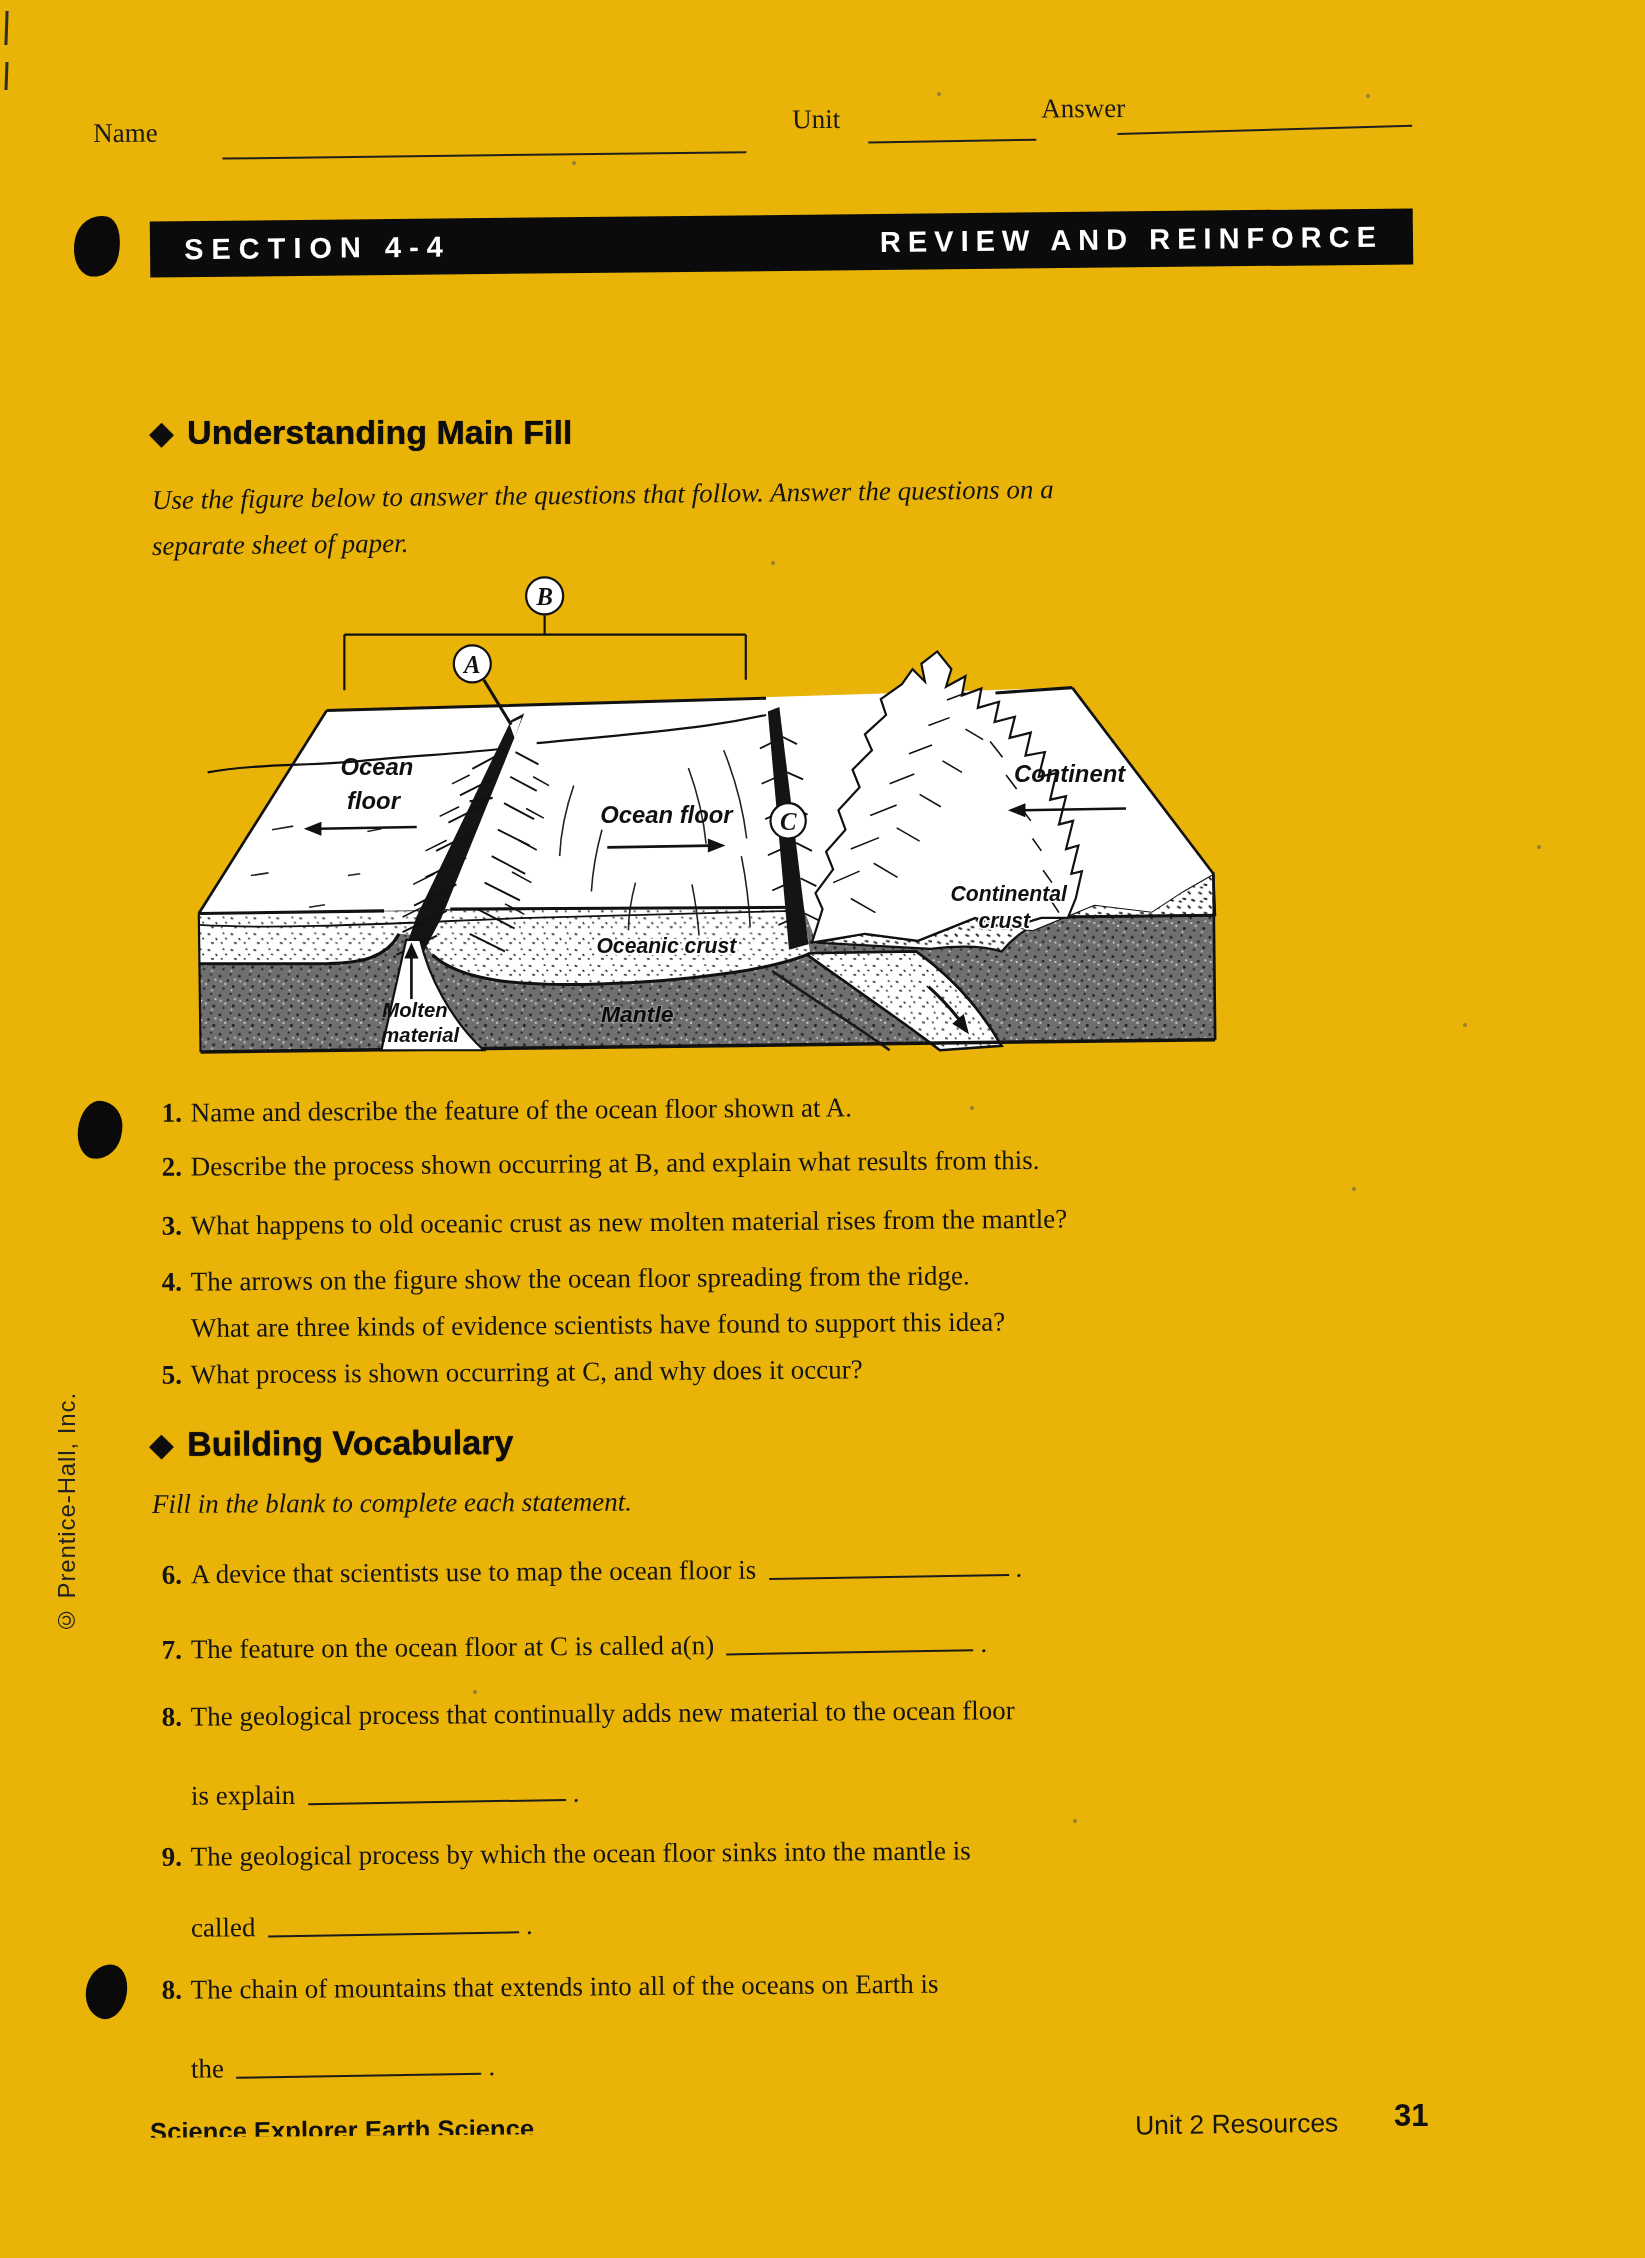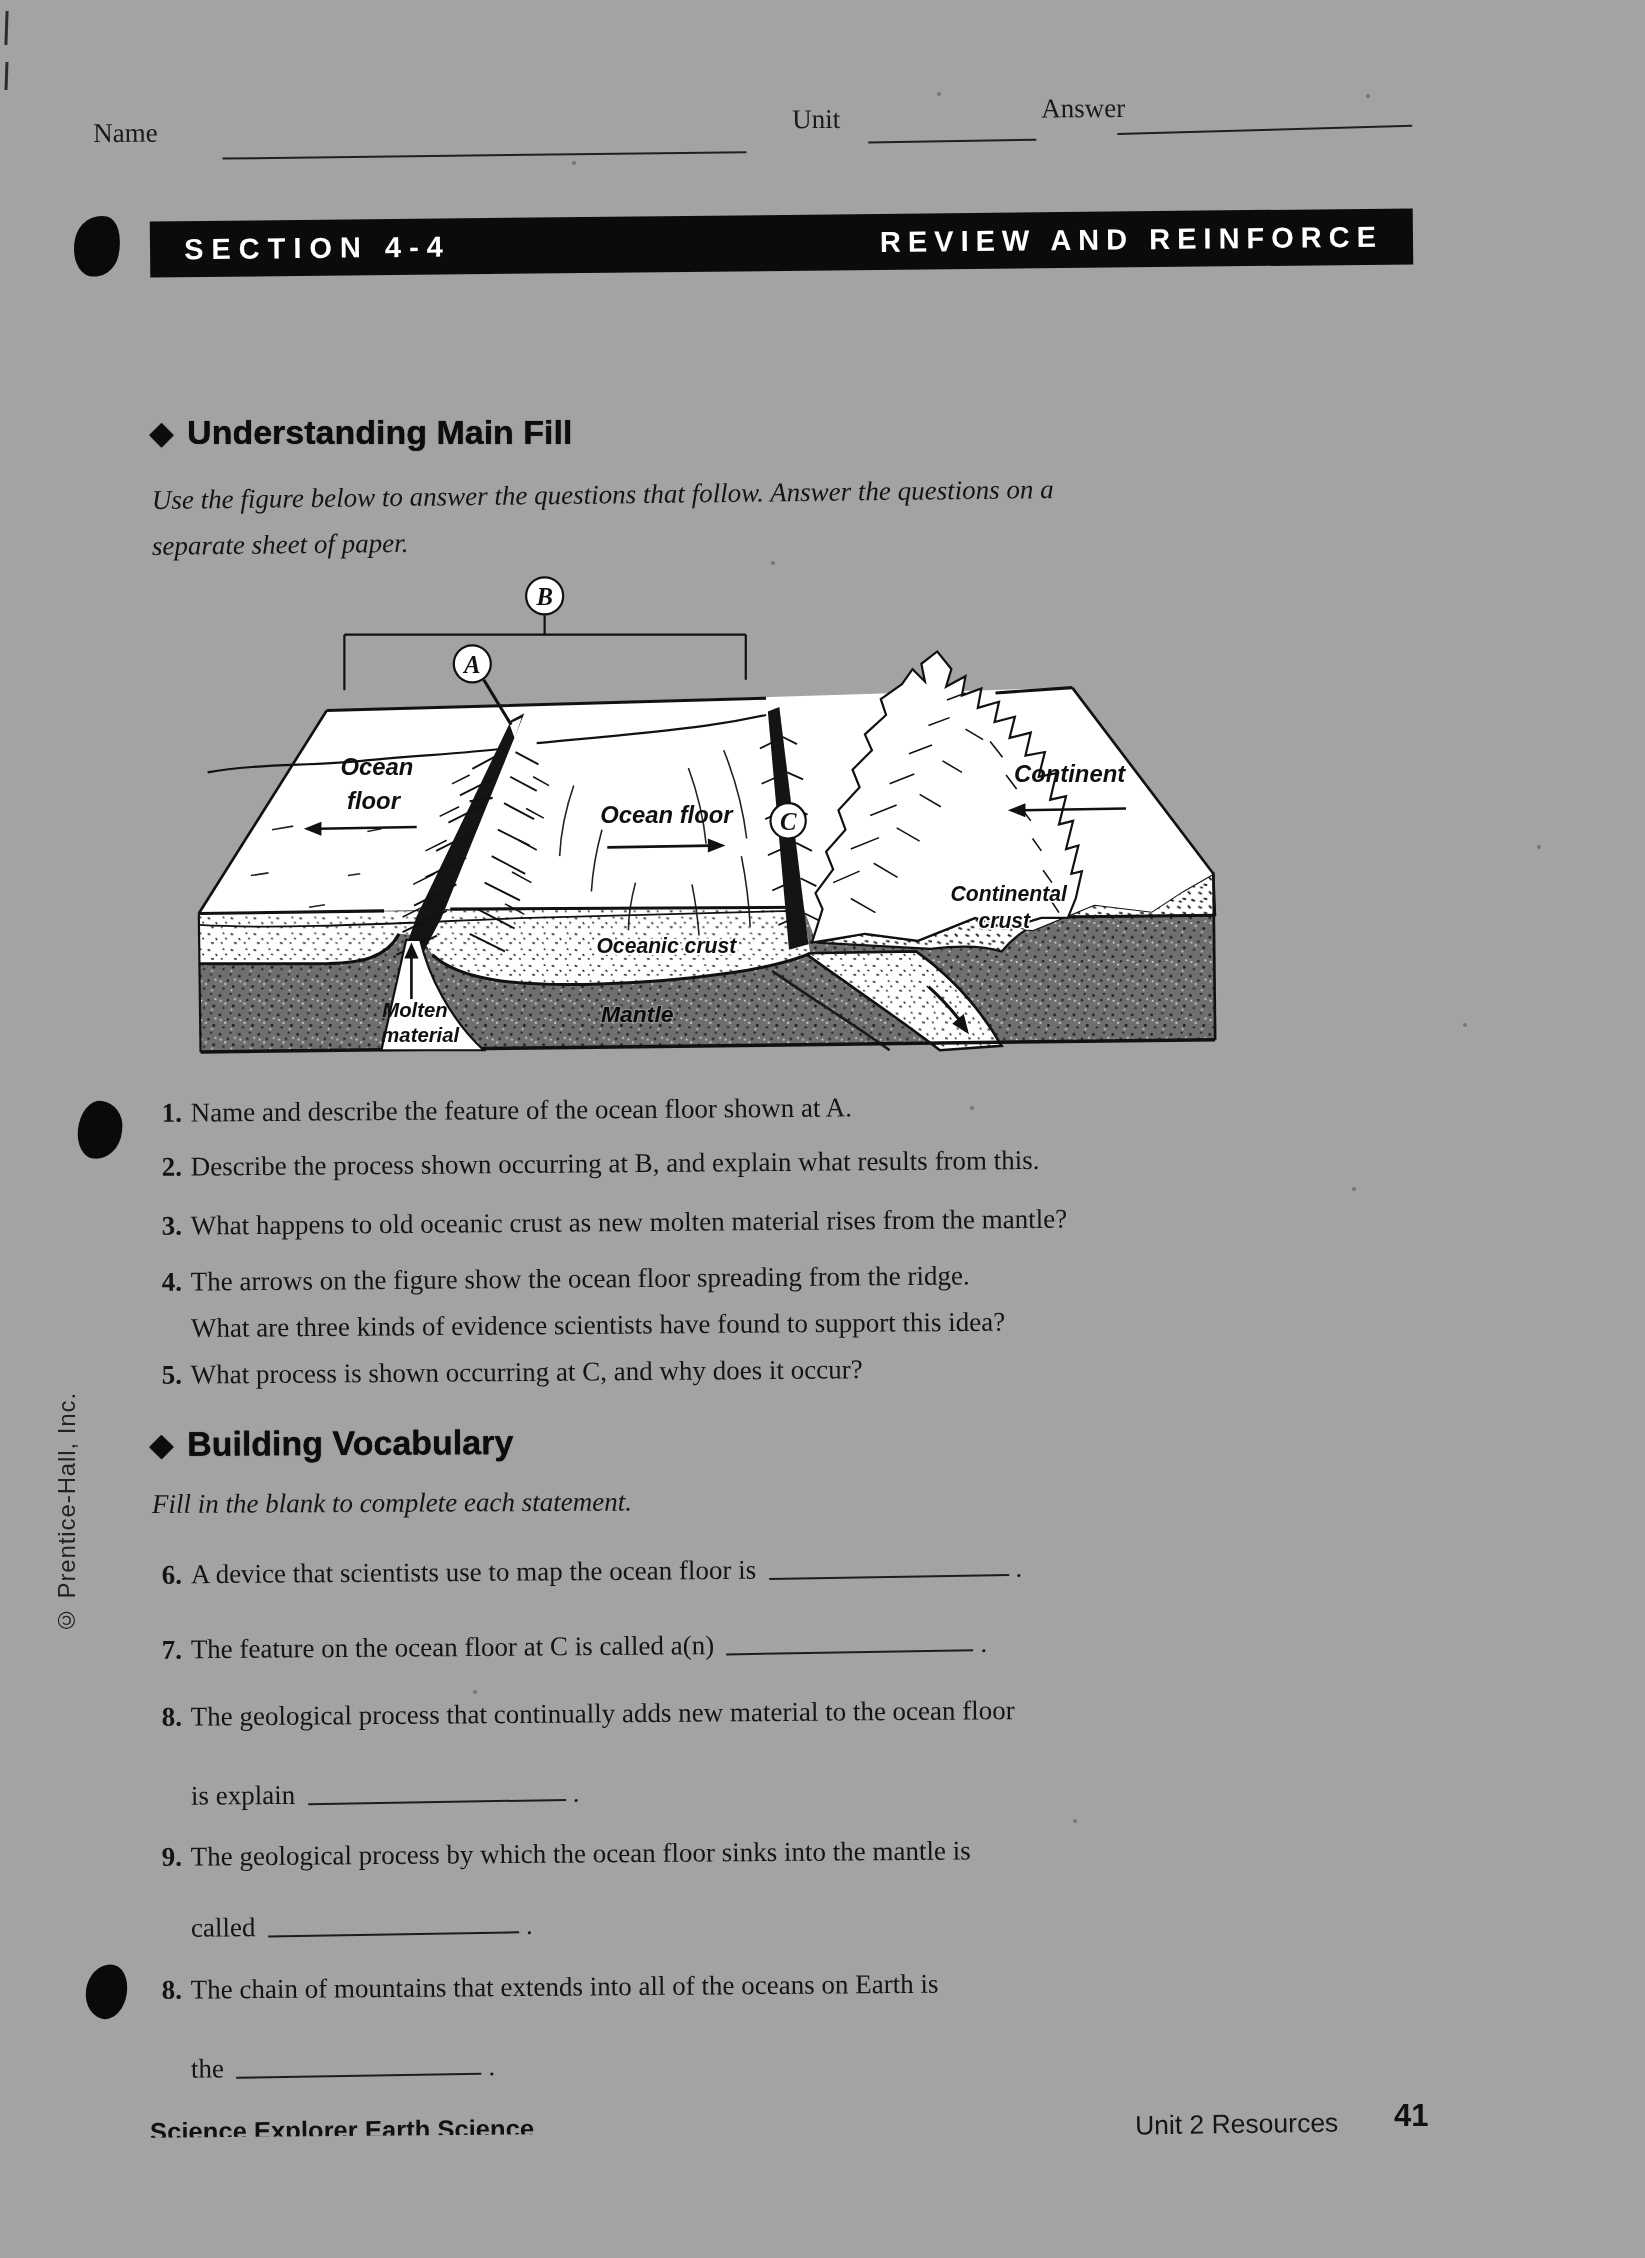--- a/index.html
+++ b/index.html
@@ -1,18 +1,18 @@
 <!DOCTYPE html>
 <html style="font-size:14px"><head>
 <meta charset="utf-8">
 <style>
   html,body{margin:0;padding:0;background:#e8e8e6;}
   body{width:1645px;height:2258px;position:relative;overflow:hidden;
        font-family:"Liberation Serif",serif;color:#141414;}
-  .page{position:absolute;inset:0;background:#a3a3a3;}
+  .page{position:absolute;inset:0;background:#eab308;}
   .abs{position:absolute;}
   
   .hdr-label{font-size:27px;color:#1a1a1a;}
   .rule{border-bottom:2.6px solid #1f1f1f;height:0;}
   
   .banner{left:150px;top:215px;width:1263px;height:56px;background:#0b0b0b;
           transform:rotate(-0.6deg);display:flex;align-items:center;
           justify-content:space-between;padding:0 30px 0 34px;box-sizing:border-box;}
   .banner span{color:#fff;font-family:"Liberation Sans",sans-serif;
                font-weight:bold;font-size:29px;white-space:nowrap;}
@@ -251,21 +251,21 @@
     <span class="q-num">8.</span><span>The chain of mountains that extends into all of the oceans on Earth is</span>
   </div>
   <div class="abs q-cont" style="top:2050px;">
     <span>the</span><span class="blank" style="width:245px;"></span><span>.</span>
   </div>
 
   <div class="abs copyright">© Prentice-Hall, Inc.</div>
 
   <div class="abs book">Science Explorer Earth Science</div>
   <div class="abs unit">Unit 2 Resources</div>
-  <div class="abs pagenum">41</div>
+  <div class="abs pagenum">31</div>
 
   <div class="abs blob blob1"></div>
   <div class="abs blob blob2"></div>
   <div class="abs blob blob3"></div>
 
   <div class="abs speck" style="left:937px;top:92px;width:4.4px;height:4.4px;"></div>
   <div class="abs speck" style="left:1366px;top:94px;width:3.5px;height:3.5px;"></div>
   <div class="abs speck" style="left:572px;top:161px;width:3.5px;height:3.5px;"></div>
   <div class="abs speck" style="left:771px;top:561px;width:3.5px;height:3.5px;"></div>
   <div class="abs speck" style="left:970px;top:1106px;width:3.5px;height:3.5px;"></div>

